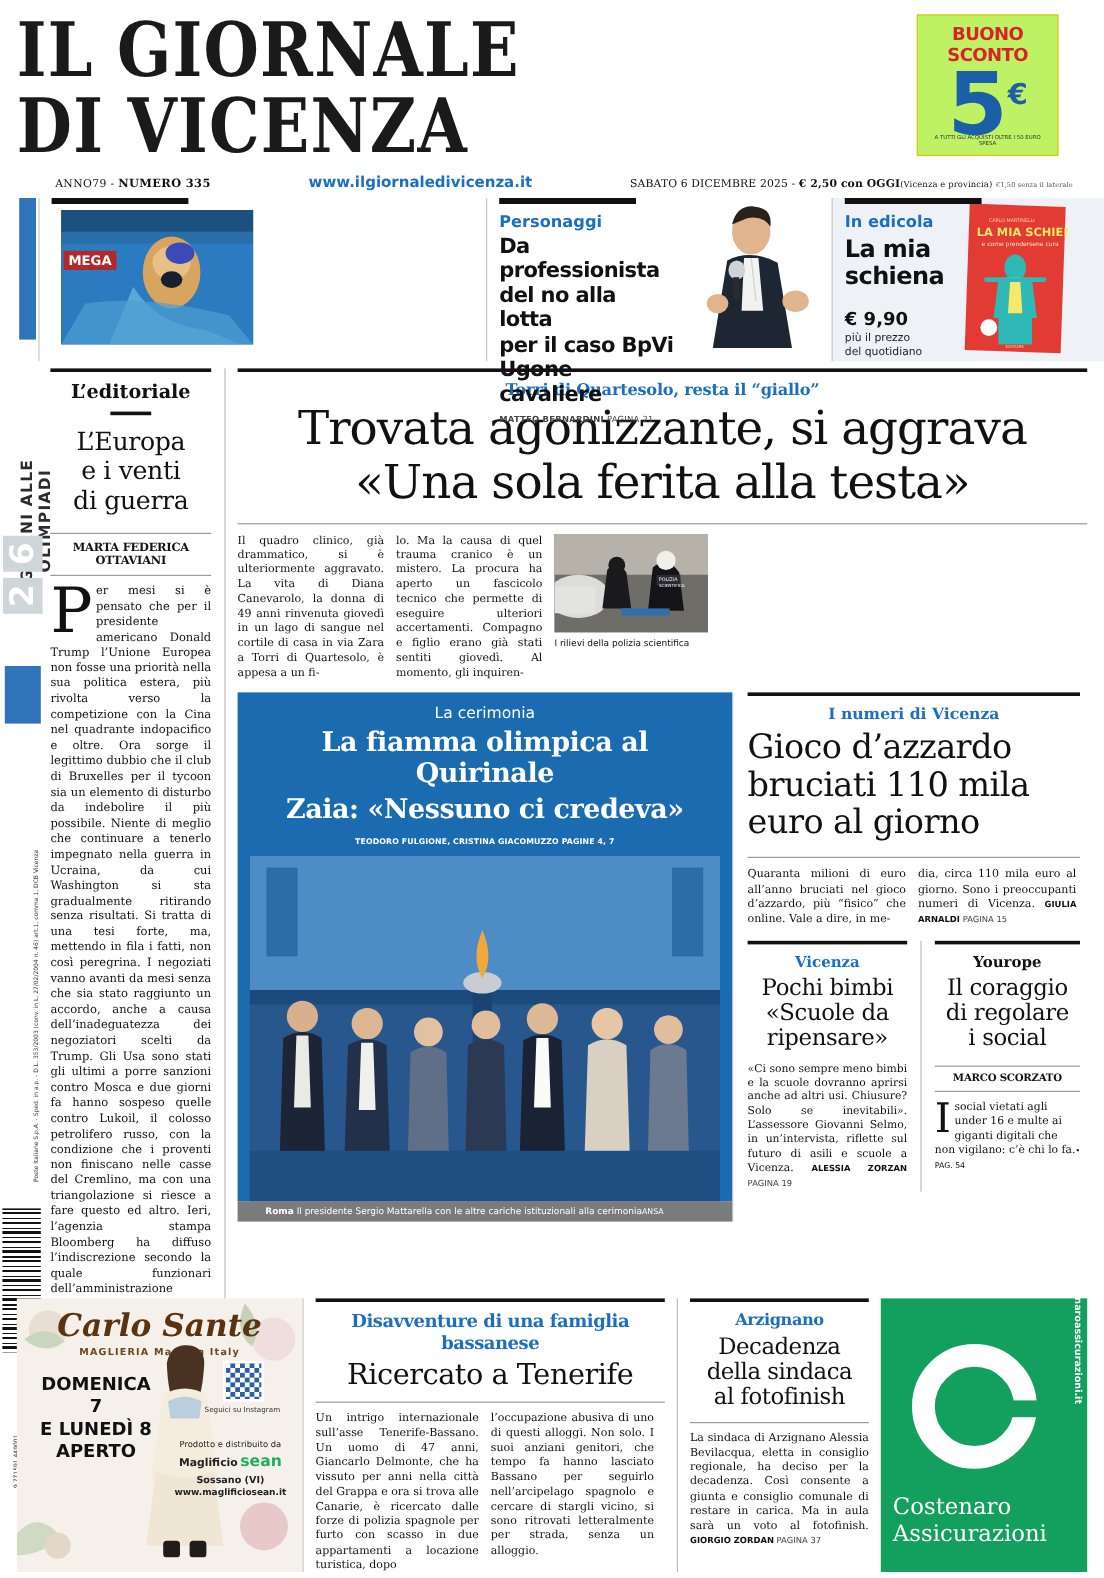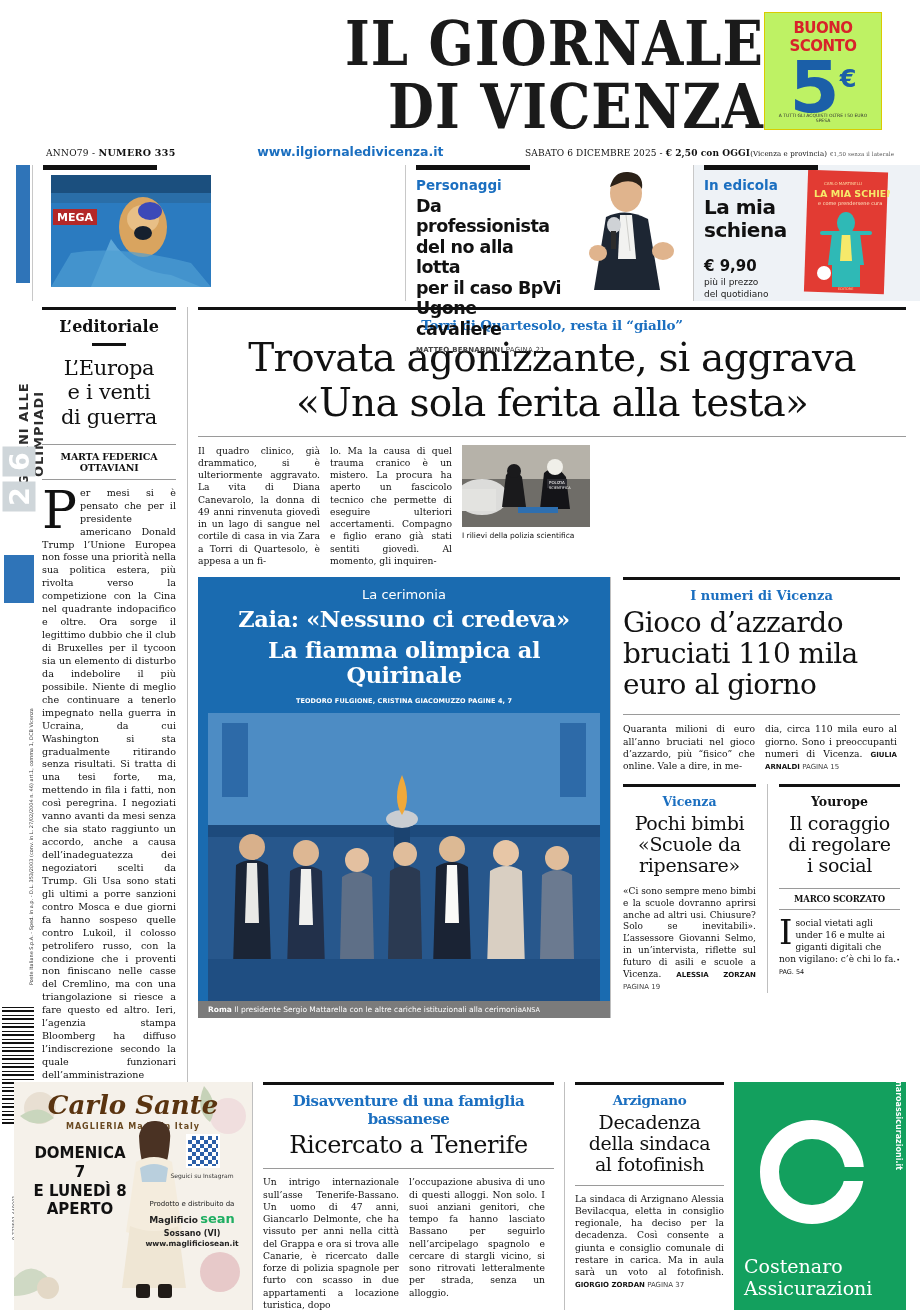--- a/index.html
+++ b/index.html
@@ -33,21 +33,21 @@
     font-size: 29px; color: #4a9b2f; letter-spacing: -1px;
   }
   .prix-tag {
     position: absolute; left: 0; top: 70px; width: 118px; text-align: center;
     font-family: "DejaVu Sans", sans-serif; font-weight: bold; font-style: italic;
     font-size: 9px; color: #1b5fa8;
   }
   .prix-flag { position: absolute; left: 53px; top: 26px; width: 15px; height: 10px;
     background: linear-gradient(to right,#0a8a3c 0 33%, #fff 33% 66%, #d02b2b 66% 100%); }
 
-  .title-block { flex: 1; text-align: right; padding-top: 6px; }
+  .title-block { flex: 1; text-align: left; padding-top: 6px; }
   .title-block .l1, .title-block .l2 {
     font-family: "DejaVu Serif", serif; font-weight: bold;
     font-size: 53px; line-height: 0.94; letter-spacing: 1px;
     color: #1a1a1a; transform: scaleY(1.18); transform-origin: center top;
   }
   .title-block .l2 { margin-top: 13px; }
 
   .buono {
     width: 118px; height: 118px; background: #bef264; margin-right: 24px; margin-top: 4px;
     border: 1px solid #d9cb00; position: relative; overflow: hidden;
@@ -204,21 +204,21 @@
   .cer-kicker { text-align: center; font-family: "DejaVu Sans", sans-serif; font-weight: normal; font-size: 13px; }
   .cer-head {
     text-align: center; font-family: "DejaVu Serif", serif; font-weight: bold;
     font-size: 22.5px; line-height: 1.14; margin-top: 5px; letter-spacing: -0.4px;
   }
   .cer-by { text-align: center; font-family: "DejaVu Sans", sans-serif; font-size: 6.5px;
             font-weight: bold; margin-top: 8px; letter-spacing: 0.1px; }
   .cer-photo { height: 288px; margin-top: 8px; position: relative; overflow: hidden; background: #2b5f96; }
   .cer-cap {
     background: #7b7b7b; color: #fff; font-family: "DejaVu Sans", sans-serif;
-    font-size: 7.5px; padding: 4px 10px;
+    font-size: 7.5px; padding: 4px 23px;
   }
   .cer-cap b { font-weight: bold; }
   .cer-cap .ag { font-size: 6.5px; }
 
   
   .sec-rule { height: 3px; background: #111; margin-bottom: 8px; }
   .sec-kicker { text-align: center; color: #1b6fc0; font-family: "DejaVu Serif", serif;
                 font-weight: bold; font-size: 13px; }
   .sec-head { text-align: left; font-family: "DejaVu Serif", serif; font-size: 28px;
               line-height: 1.1; margin-top: 5px; letter-spacing: -0.5px; }
@@ -267,21 +267,21 @@
 
   .ad-costenaro { width: 172px; background: #13a05e; position: relative; color: #fff; }
   .cost-c {
     width: 104px; height: 104px; border-radius: 50%; border: 19px solid #fff;
     position: absolute; left: 26px; top: 38px;
   }
   .cost-c::after {
     content: ""; position: absolute; right: -22px; top: 28px; width: 28px; height: 14px; background: #13a05e;
   }
   .cost-name {
-    position: absolute; left: 10px; top: 174px; right: 26px;
+    position: absolute; left: 10px; top: 164px; right: 26px;
     font-family: "DejaVu Serif", serif; font-size: 19px; line-height: 1.15; color: #fff;
   }
   .cost-url {
     position: absolute; right: 3px; top: 88px; transform: rotate(90deg); transform-origin: right top;
     font-family: "DejaVu Sans", sans-serif; font-weight: bold; font-size: 8px; color: #fff;
     white-space: nowrap;
   }
 
   
   .cs-script { position: absolute; left: 0; right: 0; top: 8px; text-align: center;
@@ -474,22 +474,22 @@
           </div>
           <div class="lead-cap">I rilievi della polizia scientifica</div>
         </div>
       </div>
 
       <div class="lower">
 
         <div class="lower-left">
           <div class="cerimonia">
             <div class="cer-kicker">La cerimonia</div>
+            <div class="cer-head">La fiamma olimpica al Quirinale</div>
             <div class="cer-head">Zaia: «Nessuno ci credeva»</div>
-            <div class="cer-head">La fiamma olimpica al Quirinale</div>
             <div class="cer-by">TEODORO FULGIONE, CRISTINA GIACOMUZZO PAGINE 4, 7</div>
             <div class="cer-photo">
               <svg width="392" height="288" viewBox="0 0 392 288">
                 <rect width="392" height="288" fill="#3a7ab5"></rect>
                 <rect y="0" width="392" height="120" fill="#4d8cc4"></rect>
                 <rect y="118" width="392" height="170" fill="#27578c"></rect>
                 <rect x="0" y="112" width="392" height="12" fill="#1d4a7c"></rect>
 
                 <rect x="14" y="10" width="26" height="74" fill="#2d6aa8"></rect>
                 <rect x="352" y="10" width="26" height="74" fill="#2d6aa8"></rect>

